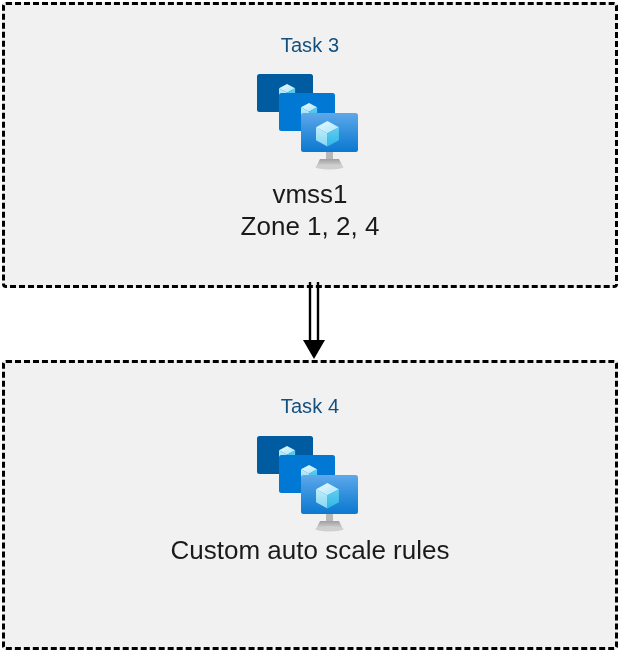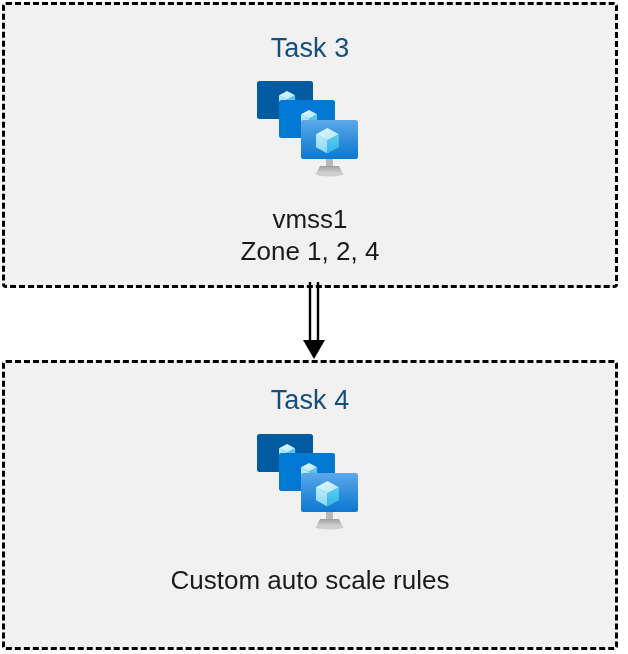--- a/index.html
+++ b/index.html
@@ -48,46 +48,46 @@
     right: 0;
     top: 0;
     bottom: 0;
     display: flex;
     flex-direction: column;
     align-items: center;
   }
 
   .task-heading {
     color: #13507e;
-    font-size: 27px;
+    font-size: 20px;
     line-height: 1;
     letter-spacing: 0.1px;
     font-weight: 400;
     white-space: nowrap;
   }
   #panel-top .task-heading { margin-top: 30px; }
-  #panel-bottom .task-heading { margin-top: 24px; }
+  #panel-bottom .task-heading { margin-top: 33px; }
 
   
   .vmss-icon {
     display: block;
   }
   #panel-top .icon-wrap { margin-top: 17px; }
   #panel-bottom .icon-wrap { margin-top: 18px; }
 
   
   .caption {
     color: #1a1a1a;
     font-size: 26px;
     line-height: 32px;
     text-align: center;
     white-space: nowrap;
   }
-  #panel-top .caption-block { margin-top: 24px; }
-  #panel-bottom .caption-block { margin-top: 32px; }
+  #panel-top .caption-block { margin-top: 6px; }
+  #panel-bottom .caption-block { }
 
   
   #connector {
     position: absolute;
     left: 288px;
     top: 282px;
     width: 52px;
     height: 80px;
   }
 </style>

